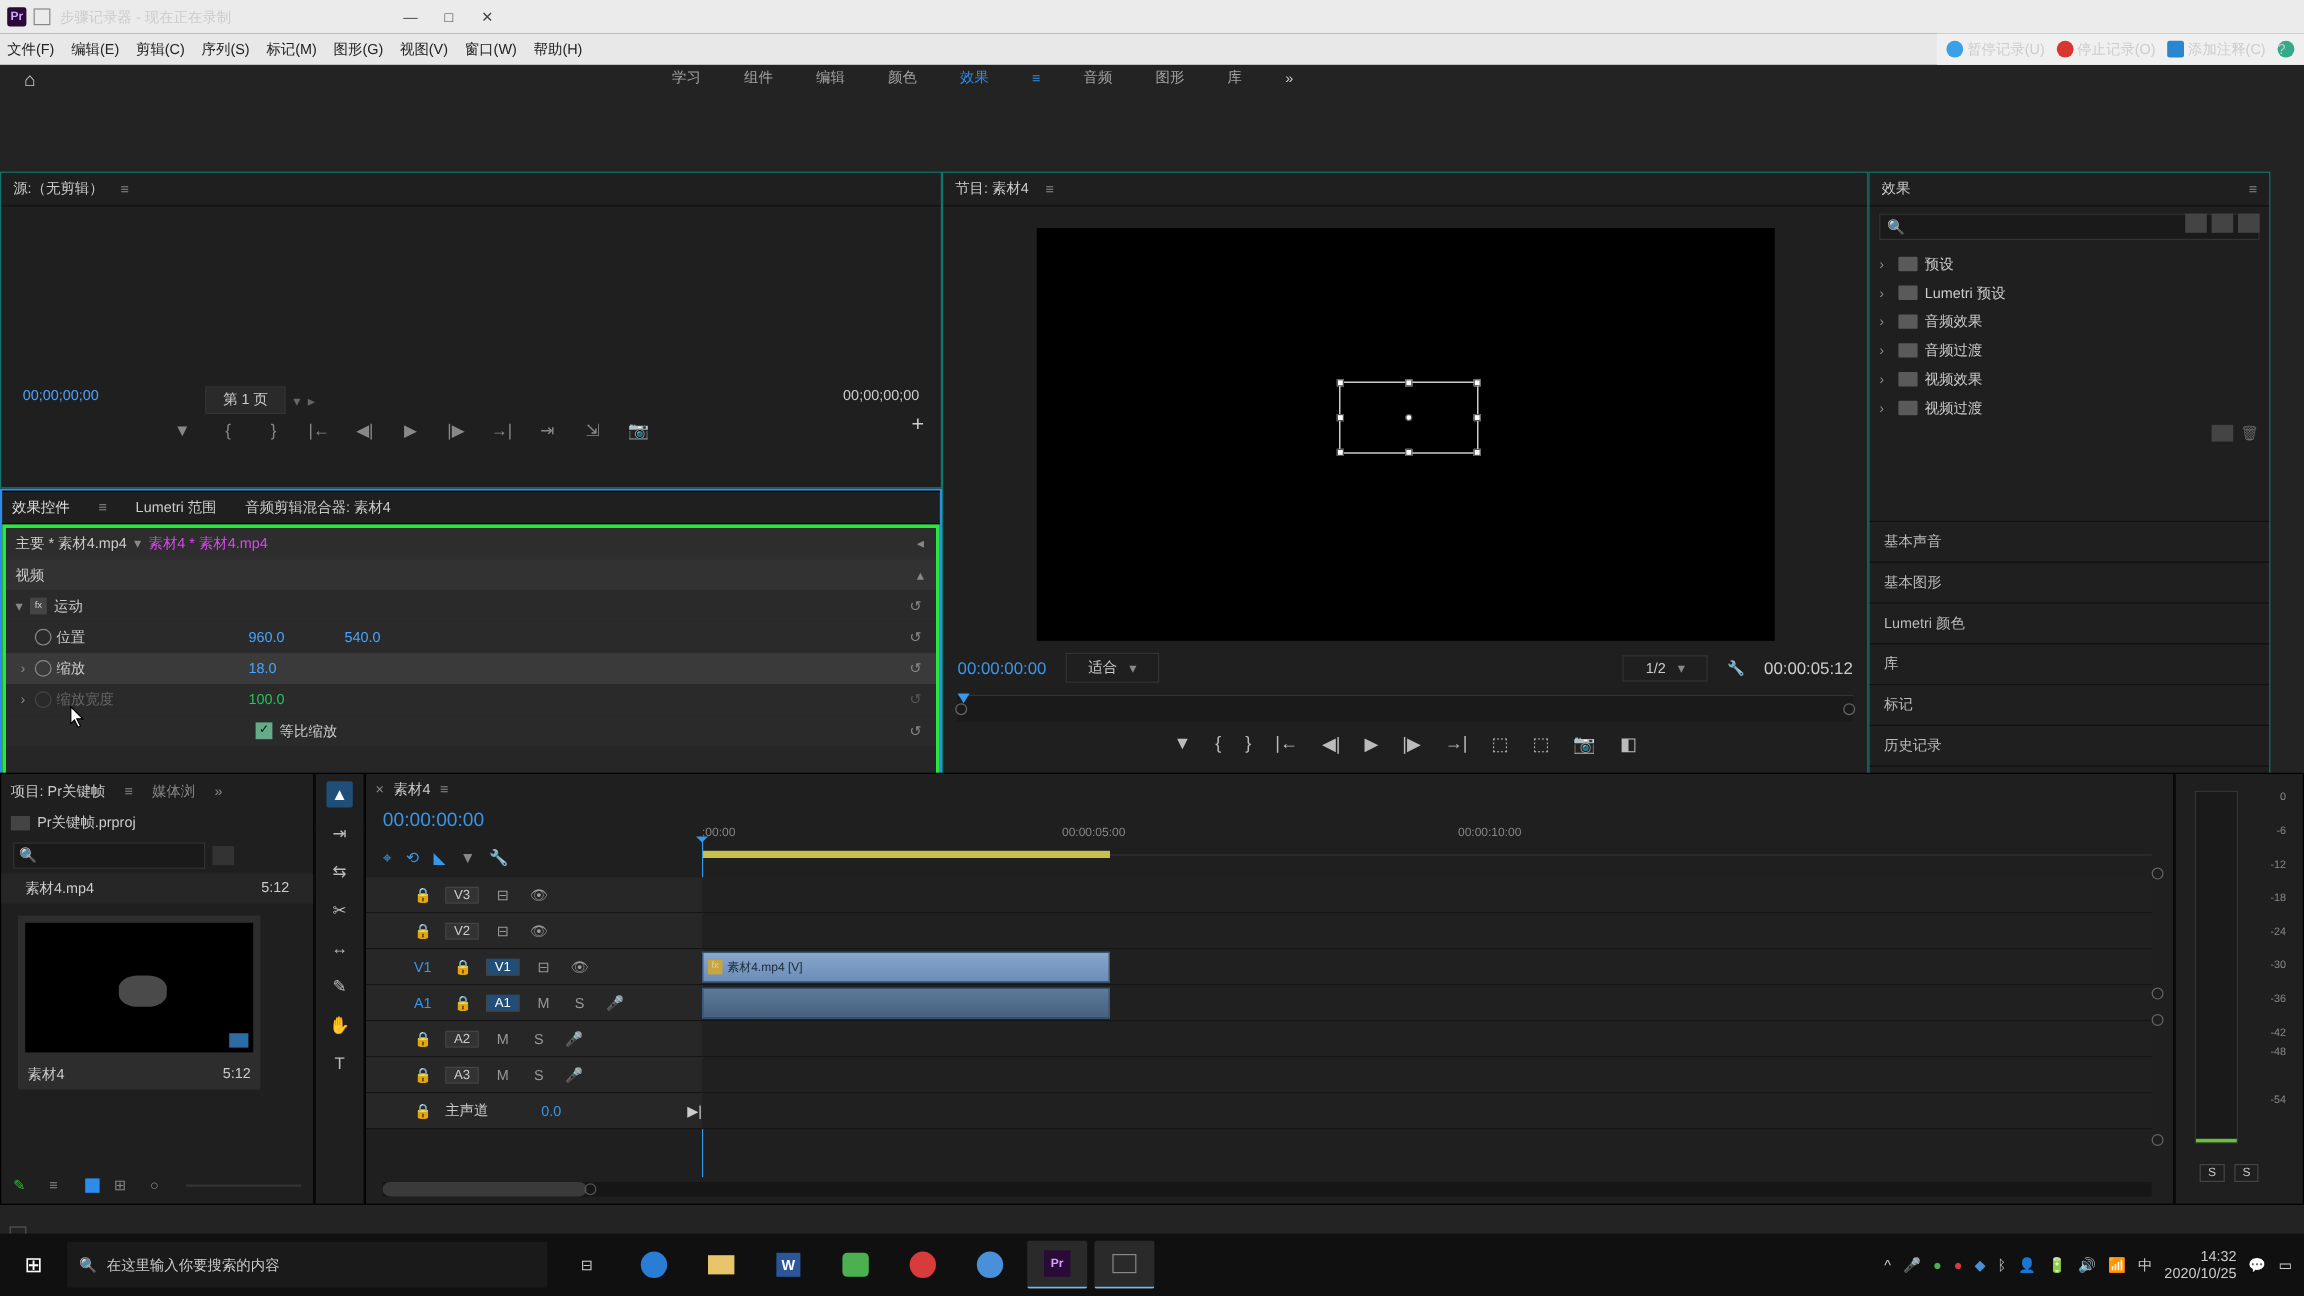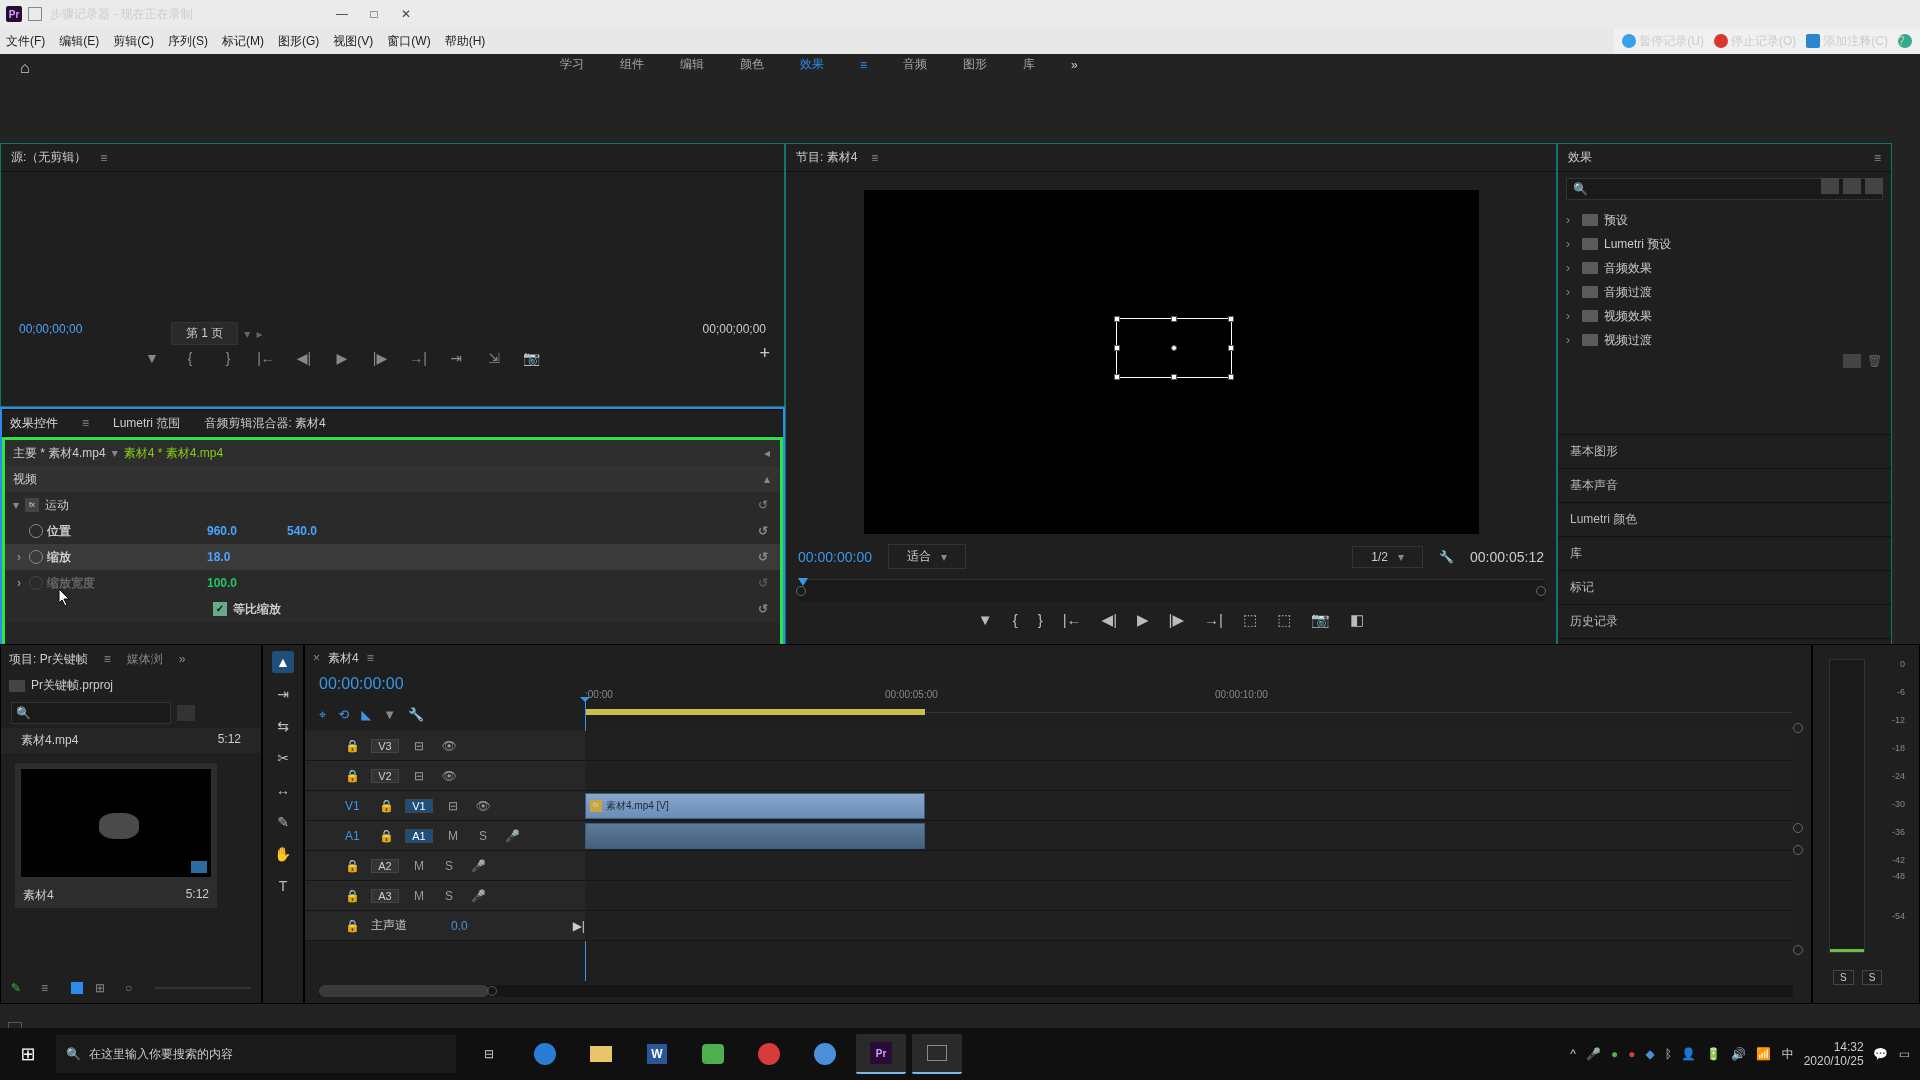--- a/index.html
+++ b/index.html
@@ -52,26 +52,26 @@
 
 
 .efc-wrap { width: 785px; }
 .efc-tabs { height: 28px; display: flex; align-items: center; padding: 0 8px; gap: 24px; background:#1f1f1f; border-top:1px solid #000; border-bottom:1px solid #000; }
 .efc-tabs .t { color: #ccc; }
 .efc-tabs .t.active { color: #ddd; }
 .highlight-box { border: 3px solid #28e83f; }
 .efc-body { background: #262626; height: 247px; overflow: hidden; position:relative;}
 .efc-row { height: 26px; display: flex; align-items: center; padding: 0 8px; position: relative; }
 .clip-hdr { background: #2d2d2d; }
-.clip-hdr .m { color: #84cc16; text-align: right; }
+.clip-hdr .m { color: #d946ef; text-align: right; }
 .clip-hdr .arrow{color:#888;margin:0 6px;}
 .video-hdr { background: #323232; }
 .motion { background: #2a2a2a; }
 .motion .fx { width: 14px; height: 14px; background: #444; display: inline-block; margin-right: 6px; text-align:center; font-size:8px; line-height:14px;}
-.prop { background: #2a2a2a; font-weight: bold; }
+.prop { background: #2a2a2a; }
 .prop.sel { background: #3a3a3a; }
 .prop .chev { width: 12px; text-align: center; color: #888; }
 .prop .kf { width: 14px; height: 14px; border: 1px solid #888; border-radius: 7px; margin: 0 4px; }
 .prop .name { flex: 0 0 160px; }
 .prop .val { color: #4aa3ff; width: 80px; }
 .prop .dis .name, .prop.dis .name, .prop.dis .val { color: #666; }
 .reset { position: absolute; right: 12px; color: #888; }
 .efc-tc { position: absolute; left: 6px; bottom: 4px; color: #3a96e8; font-size: 11px; }
 .efc-icons { position: absolute; right: 10px; bottom: 4px; display: flex; gap: 8px; color: #aaa; }
 .cursor { position: absolute; left: 53px; top: 148px; width: 14px; height: 20px; pointer-events: none; z-index: 100; }
@@ -445,22 +445,22 @@
           <span class="tw">›</span>
           <span class="fold"></span>
           <span>视频过渡</span>
         </div>
     </div>
     <div style="position:absolute;right:10px;top:210px;display:flex;gap:6px;">
       <span style="width:18px;height:14px;background:#444;"></span>
       <span style="width:14px;height:14px;color:#666;">🗑</span>
     </div>
     <div class="other-tabs">
+      <div class="ot">基本声音</div>
       <div class="ot">基本图形</div>
-      <div class="ot">基本声音</div>
       <div class="ot">Lumetri 颜色</div>
       <div class="ot">库</div>
       <div class="ot">标记</div>
       <div class="ot">历史记录</div>
       <div class="ot">信息</div>
     </div>
   </div>
 </div>
 
 <div class="bottom">

